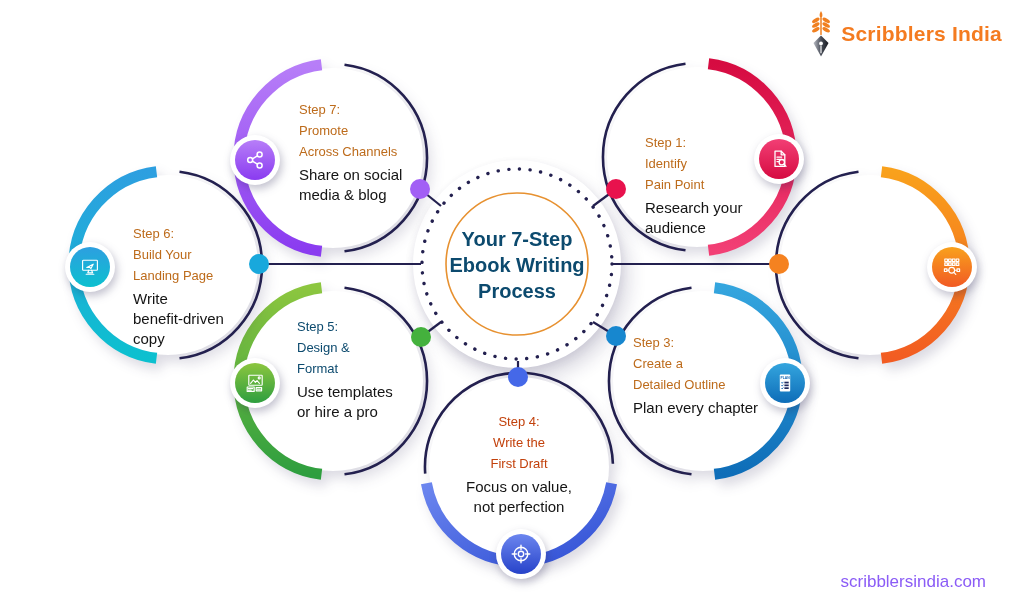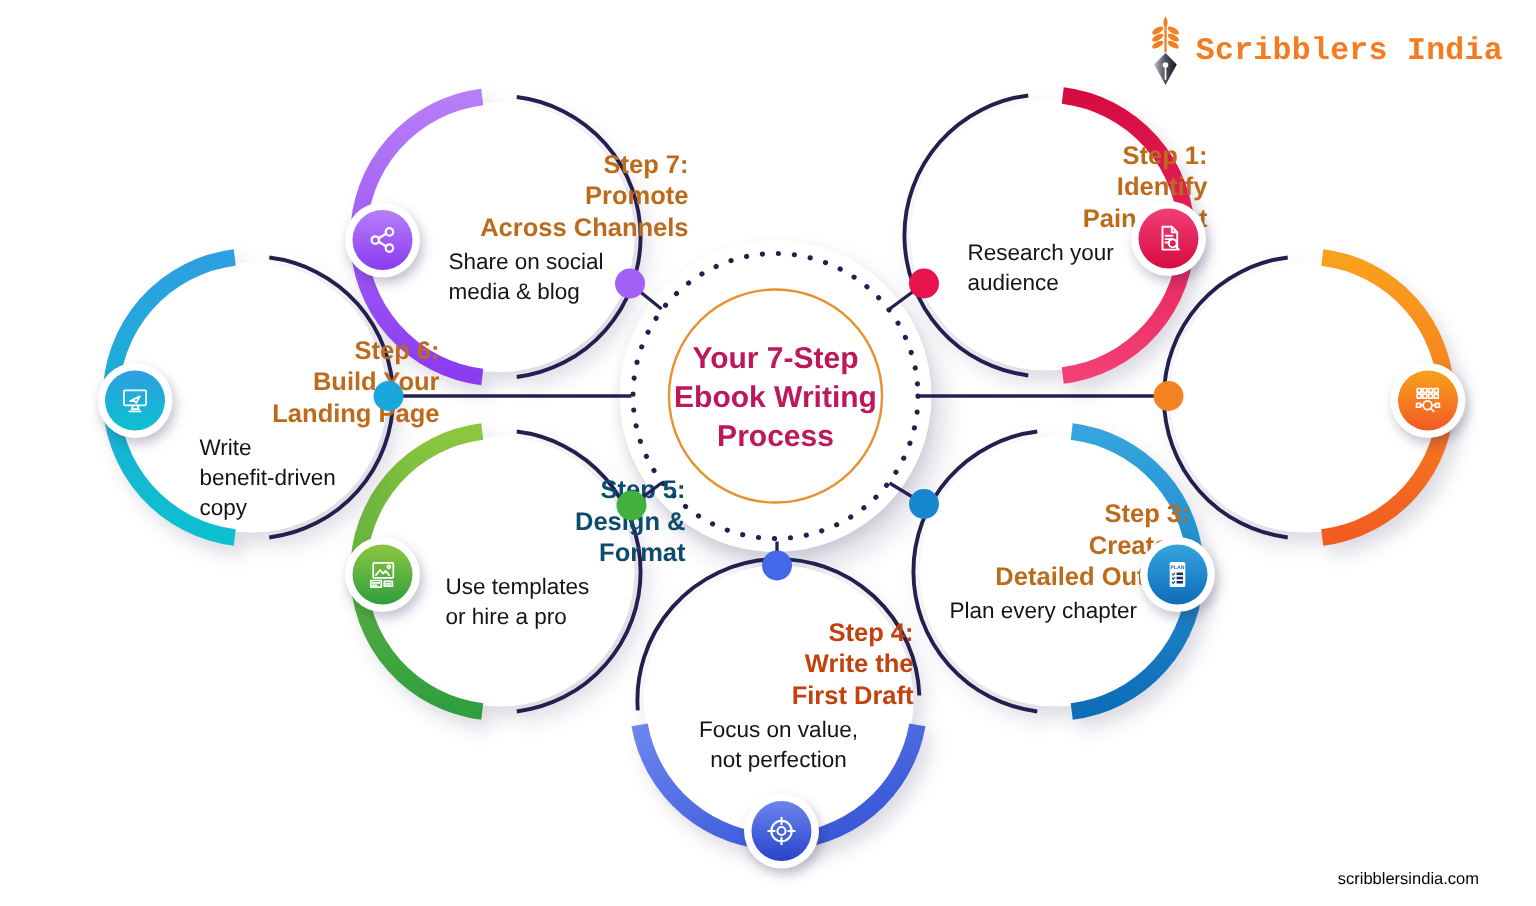--- a/index.html
+++ b/index.html
@@ -11,46 +11,46 @@
     background:#fff;box-shadow:8px 12px 18px rgba(35,32,79,.16),0 4px 8px rgba(35,32,79,.10);}
   .hub-rings{position:absolute;left:407px;top:154px;width:220px;height:220px;}
   .hub-title{position:absolute;left:417px;top:226px;width:200px;text-align:center;
     font-weight:700;font-size:20px;line-height:26px;white-space:pre-line;}
 
   
   .step-ring{position:absolute;width:220px;height:220px;}
   .step-ring svg{display:block;filter:drop-shadow(5px 7px 6px rgba(35,32,79,.16));}
 
   .step-text{position:absolute;width:160px;}
-  .step-title{font-weight:700;font-size:17px;line-height:21px;white-space:pre-line;text-align:right;}
+  .step-title{font-weight:400;font-size:13px;line-height:21px;white-space:pre-line;}
   .step-body{font-weight:500;font-size:15px;line-height:20px;color:#141414;white-space:pre-line;margin-top:3px;}
 
   
   .badge{position:absolute;width:52px;height:52px;}
   .badge svg{display:block;filter:drop-shadow(2px 4px 4px rgba(35,32,79,.28));}
 
   
   .overlay{position:absolute;left:0;top:0;width:1024px;height:604px;pointer-events:none;}
 
   
   .logo{position:absolute;right:22px;top:8px;display:flex;align-items:center;gap:4px;}
-  .logo-text{font-weight:700;font-size:21px;letter-spacing:.2px;font-family:Liberation Mono, monospace;}
-  .site-url{position:absolute;right:38px;bottom:12px;font-size:11px;color:#000000;}
+  .logo-text{font-weight:700;font-size:21px;letter-spacing:.2px;}
+  .site-url{position:absolute;right:38px;bottom:12px;font-size:17px;color:#8b5cf6;}
 </style>
 </head>
 <body>
 
 <div class="stage">
 
   <div class="hub-circle"></div>
   <svg class="hub-rings" viewBox="0 0 220 220">
     <circle cx="110" cy="110" r="95" fill="none" stroke="#23204f" stroke-width="3.4" stroke-linecap="round" stroke-dasharray="0.1 10.6"></circle>
     <circle cx="110" cy="110" r="71" fill="none" stroke="#e79130" stroke-width="1.6"></circle>
   </svg>
-  <div class="hub-title" style="color:#be185d;">Your 7-Step
+  <div class="hub-title" style="color:#0c4a6e;">Your 7-Step
 Ebook Writing
 Process</div>
 
   <div class="step-ring" style="left:587px;top:47px;">
     <svg viewBox="0 0 220 220">
       <defs>
           <linearGradient id="g1" x1="0" y1="0" x2="0" y2="1">
         <stop offset="0" stop-color="#d60b41"></stop>
             <stop offset="1" stop-color="#f23f75"></stop>
           </linearGradient>
@@ -139,21 +139,21 @@
             <stop offset="1" stop-color="#8a3bf0"></stop>
           </linearGradient>
         </defs>
       <circle cx="110" cy="110" r="90" fill="#fff"></circle>
       <path d="M121.5,16.7 A94,94 0 0 1 121.5,203.3" fill="none" stroke="#23204f" stroke-width="2.6"></path>
       <path d="M98.5,16.7 A94,94 0 0 0 98.5,203.3" fill="none" stroke="url(#g7)" stroke-width="11"></path>
     </svg>
   </div>
 
   <div class="step-text" style="left:645px;top:93px;">
-    <div class="step-title" style="color:#bd6b1b;">Step 1:
+    <div class="step-title" style="color:#bd6b1b;margin-top:39px;">Step 1:
 Identify
 Pain Point</div>
     <div class="step-body">Research your
 audience</div>
   </div>
   <div class="step-text" style="left:633px;top:332px;">
     <div class="step-title" style="color:#bd6b1b;">Step 3:
 Create a
 Detailed Outline</div>
     <div class="step-body">Plan every chapter</div>

